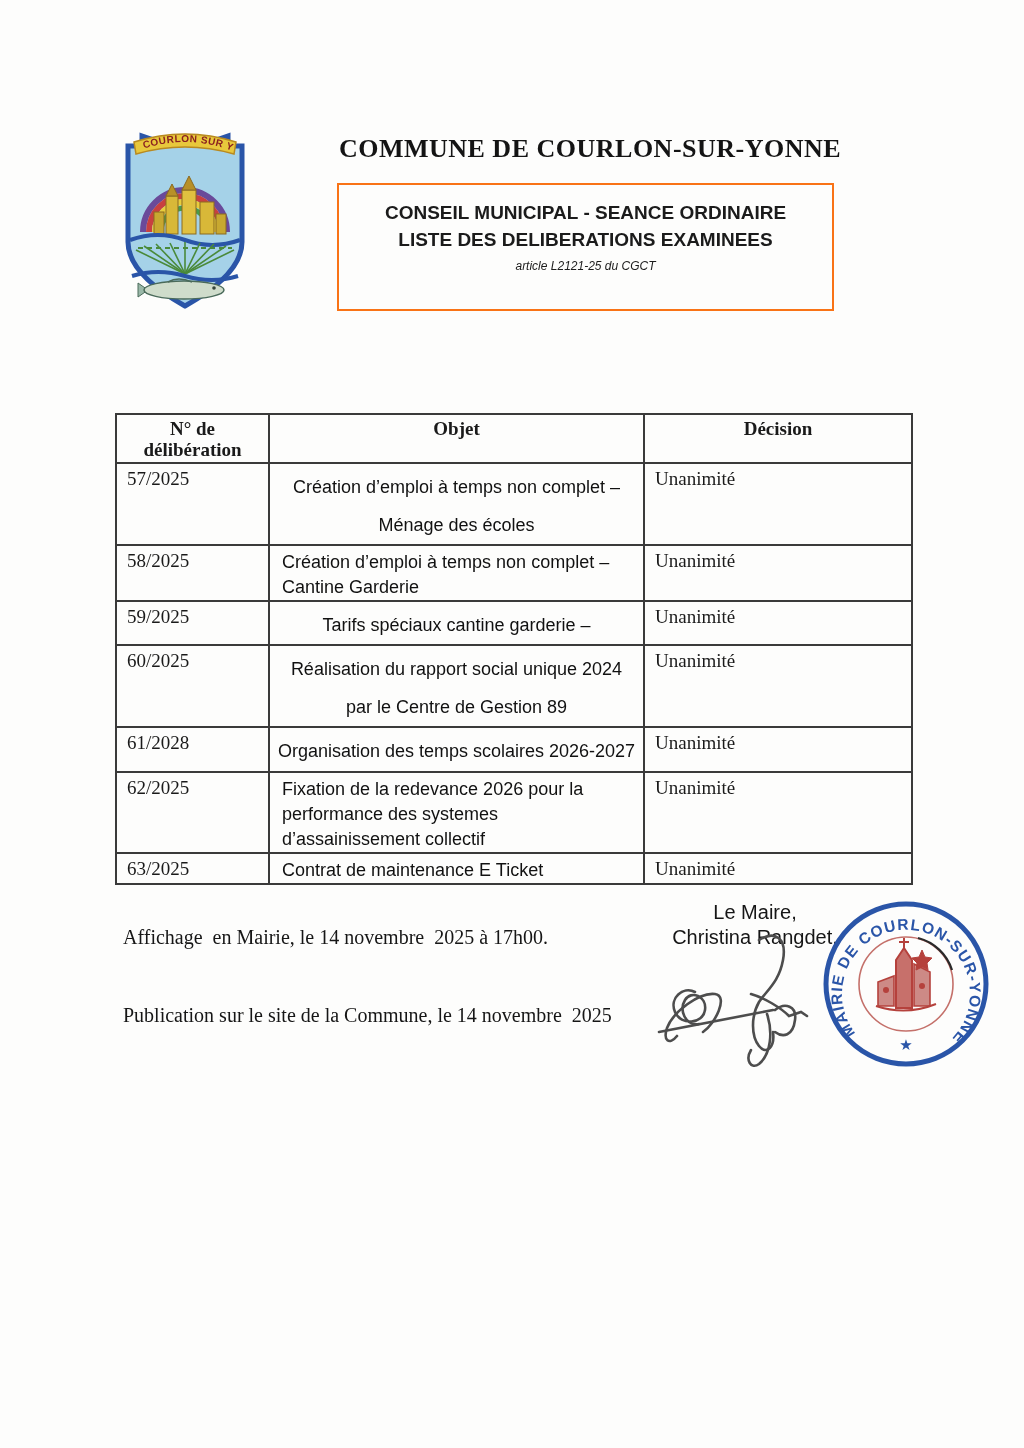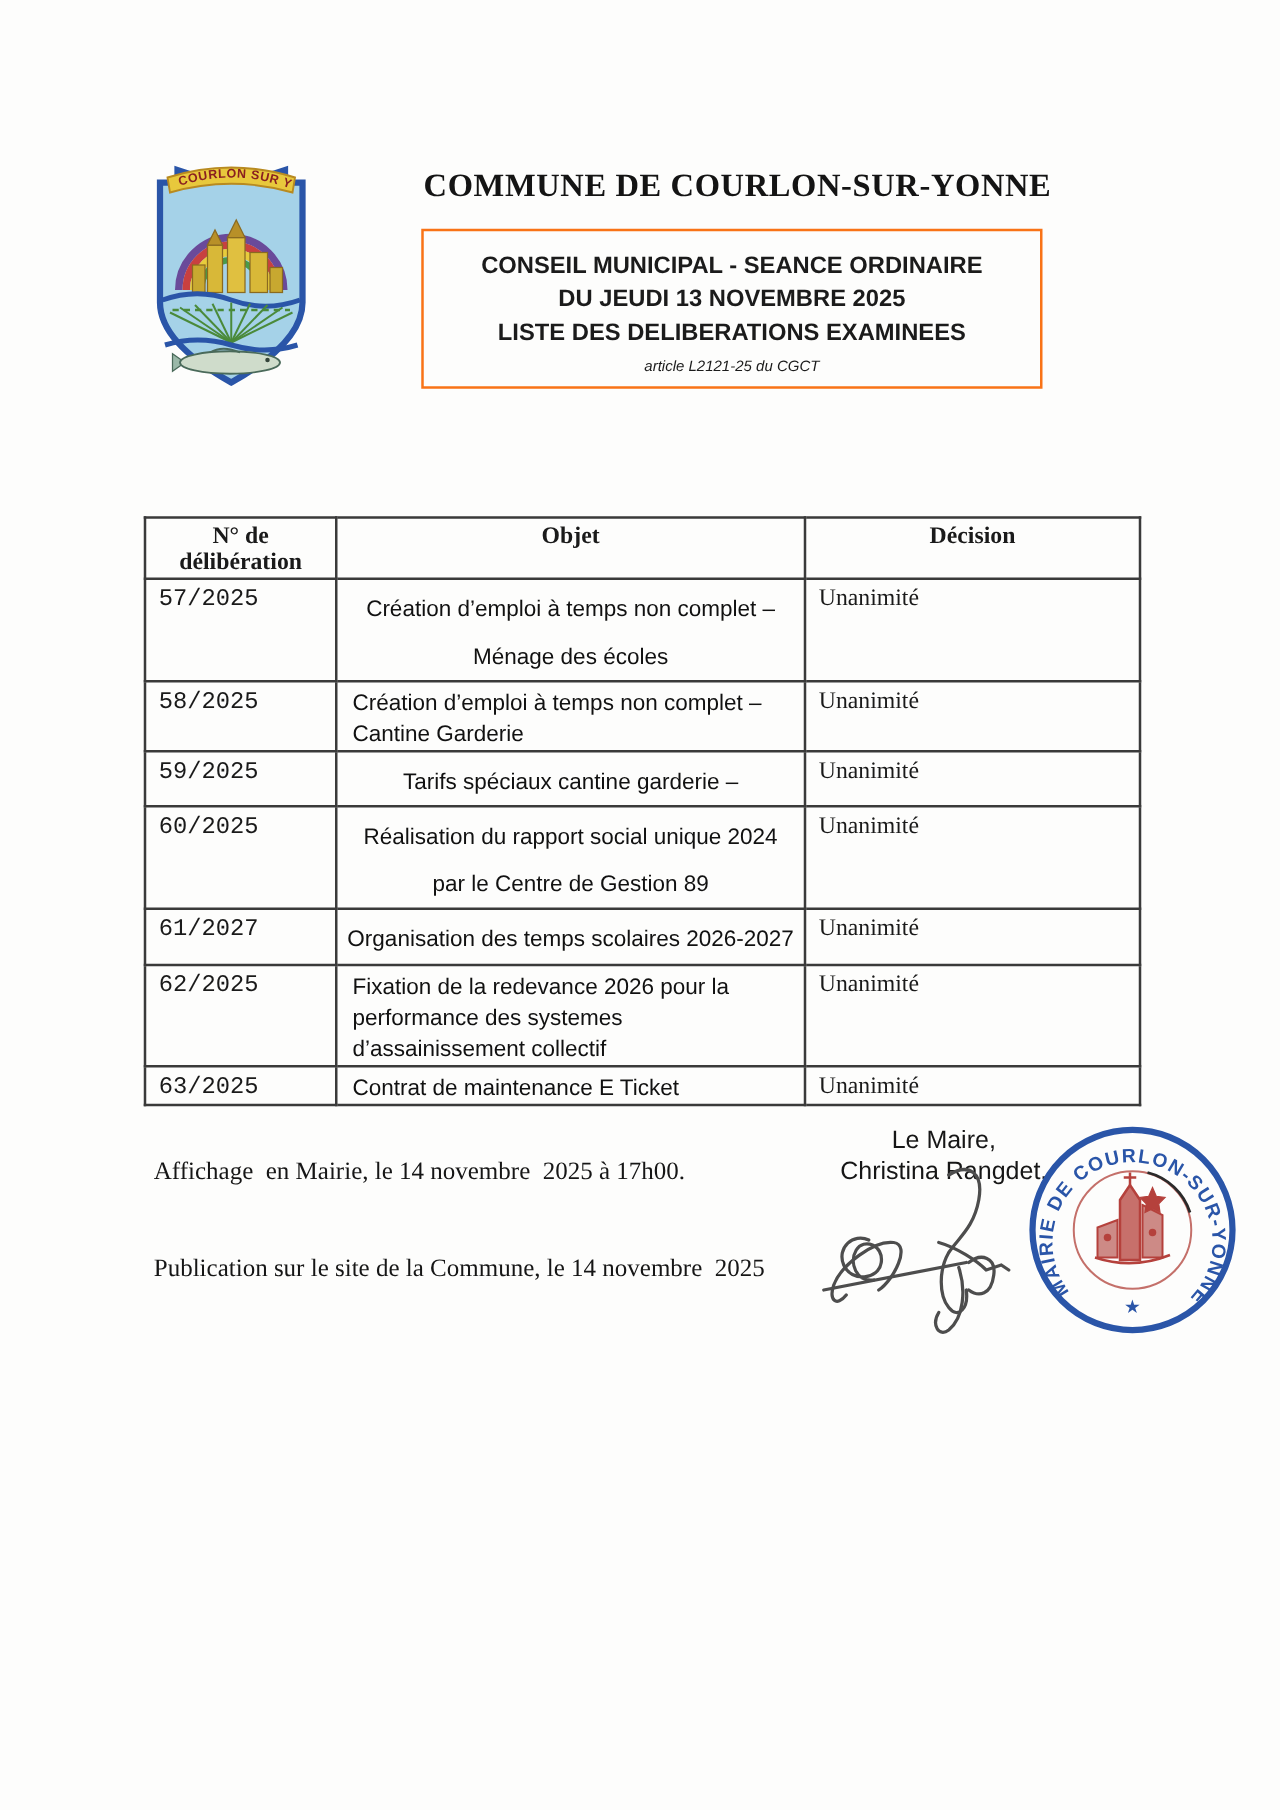--- a/index.html
+++ b/index.html
@@ -76,21 +76,21 @@
     line-height: 21px;
     padding: 3px 4px 2px 4px;
     height: 45px;
     margin-left: 24px;
   }
   .col-num  { width: 153px; }
   .col-obj  { width: 375px; }
   .col-dec  { width: 268px; }
 
   td.cell-num {
-    font-family: Liberation Mono, monospace;
+    font-family: Liberation Serif, serif;
     font-size: 19px;
     padding: 4px 4px 0 10px;
     text-align: left;
   }
   td.cell-obj {
     font-family: "Liberation Sans", sans-serif;
     font-size: 18px;
     color: #111;
     padding: 4px 6px 0 6px;
   }
@@ -197,21 +197,20 @@
       <text font-family="Liberation Sans, sans-serif" font-size="10" font-weight="bold" fill="#8a2020" letter-spacing="0.5">
         <textPath href="#bannerArc" startOffset="4">COURLON SUR YONNE</textPath>
       </text>
     </g>
   </svg>
 
   <div class="doc-title">COMMUNE DE COURLON-SUR-YONNE</div>
 
   <div class="header-box">
     <div class="hb-line">CONSEIL MUNICIPAL - SEANCE ORDINAIRE</div>
-    <div class="hb-line">DU JEUDI 13 NOVEMBRE 2025</div>
     <div class="hb-line">LISTE DES DELIBERATIONS EXAMINEES</div>
     <div class="hb-sub">article L2121-25 du CGCT</div>
   </div>
 
   <table class="delib-table">
     <colgroup>
       <col class="col-num">
         <col class="col-obj">
         <col class="col-dec">
     </colgroup>
@@ -237,21 +236,21 @@
         <td class="cell-num">59/2025</td>
         <td class="cell-obj">Tarifs spéciaux cantine garderie –</td>
         <td class="cell-dec">Unanimité</td>
       </tr>
       <tr class="r-center h60">
         <td class="cell-num">60/2025</td>
         <td class="cell-obj">Réalisation du rapport social unique 2024 par le Centre de Gestion 89</td>
         <td class="cell-dec">Unanimité</td>
       </tr>
       <tr class="r-center h61">
-        <td class="cell-num">61/2027</td>
+        <td class="cell-num">61/2028</td>
         <td class="cell-obj">Organisation des temps scolaires 2026-2027</td>
         <td class="cell-dec">Unanimité</td>
       </tr>
       <tr class="r-left h62">
         <td class="cell-num">62/2025</td>
         <td class="cell-obj">Fixation de la redevance 2026 pour la performance des systemes d’assainissement collectif</td>
         <td class="cell-dec">Unanimité</td>
       </tr>
       <tr class="r-left h63">
         <td class="cell-num">63/2025</td>

